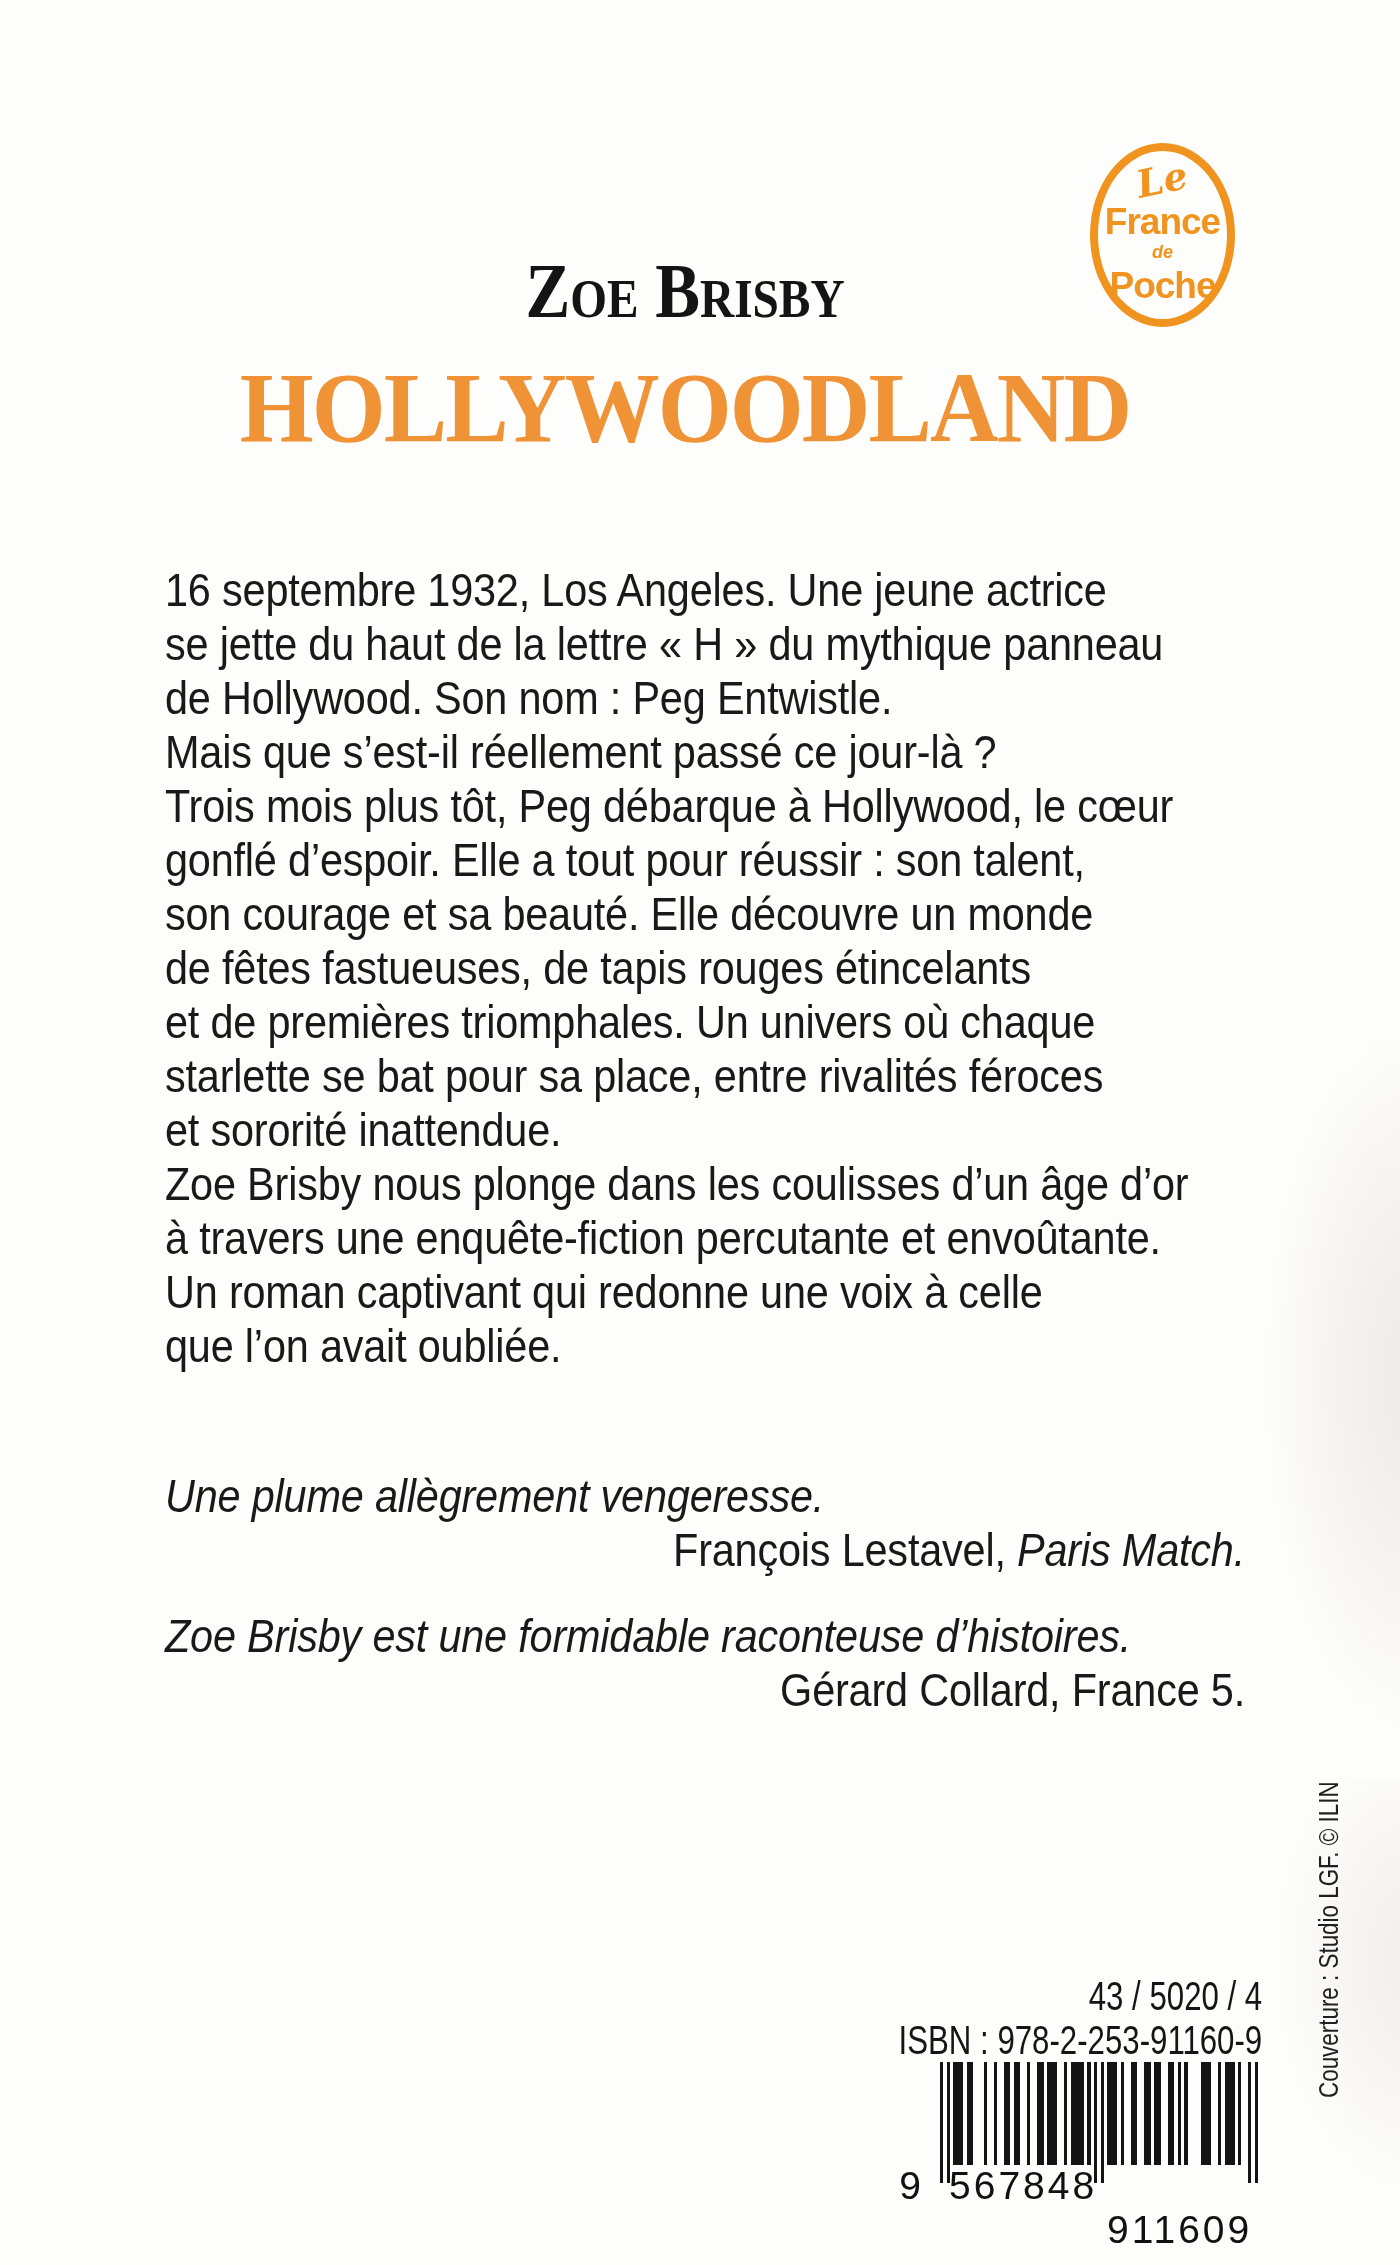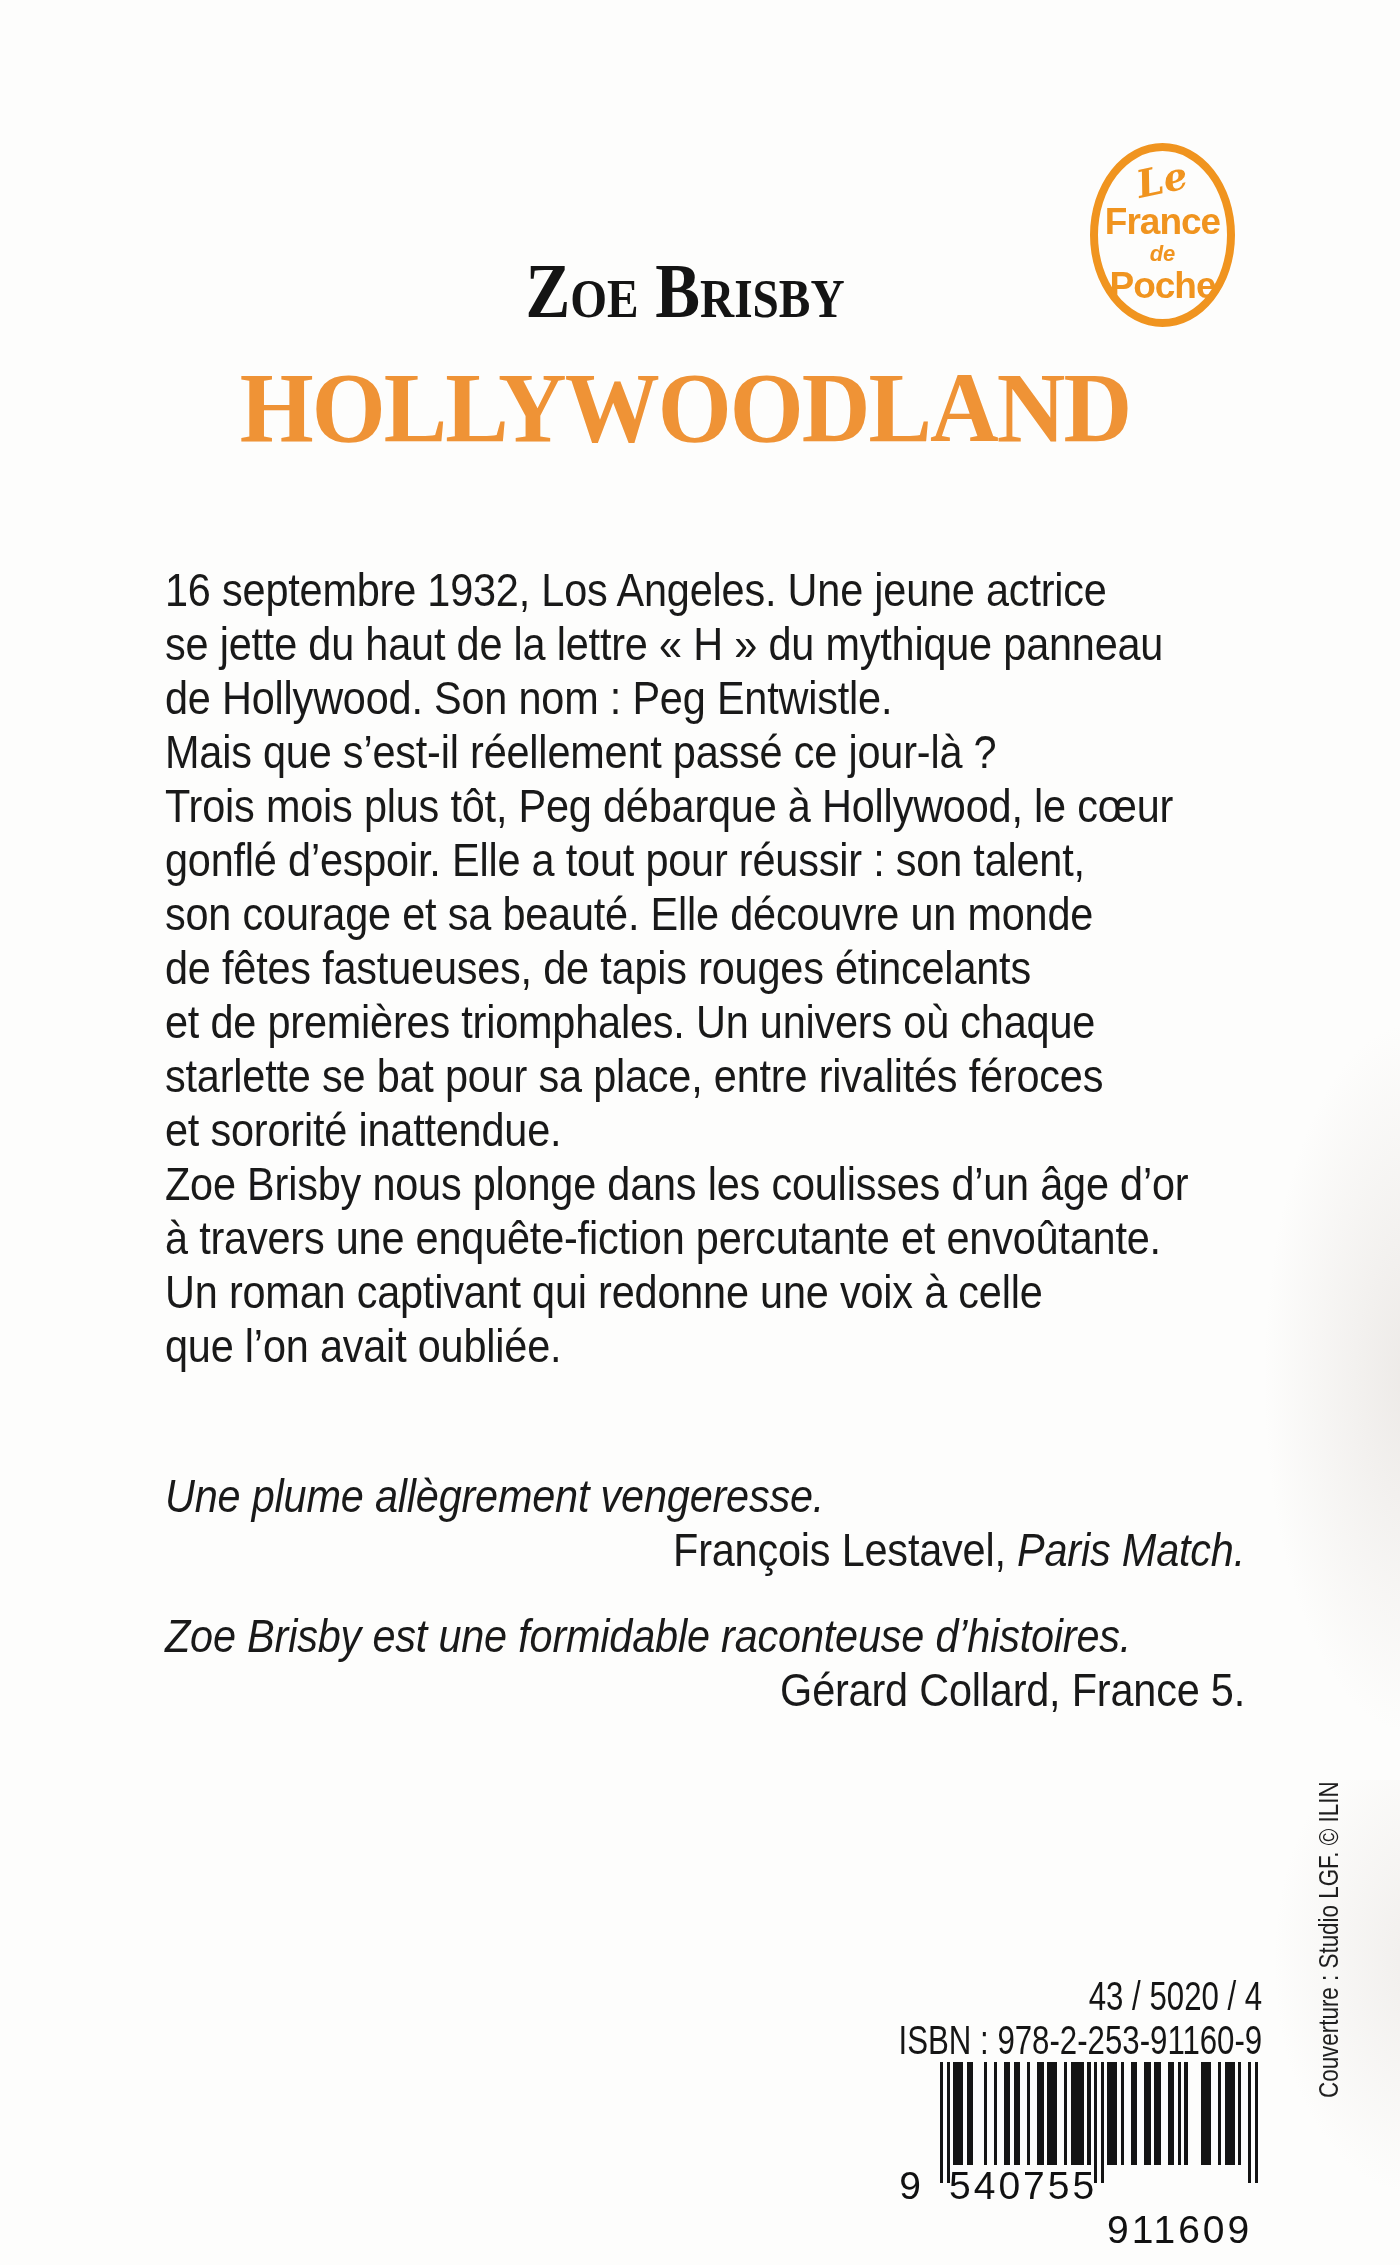--- a/index.html
+++ b/index.html
@@ -37,21 +37,21 @@
   }
   .logo-le{
     font-family:"DejaVu Serif","Liberation Serif",serif;
     font-style:italic;font-weight:bold;font-size:38px;
     transform:rotate(-12deg);height:42px;
   }
   .logo-livre,.logo-poche{
     font-weight:bold;font-size:37px;letter-spacing:-1px;height:38px;
   }
   .logo-de{
-    font-weight:bold;font-style:italic;font-size:22px;height:24px;margin-top:2px;
+    font-weight:bold;font-style:italic;font-size:18px;height:24px;margin-top:2px;
   }
 
   
   .author{
     position:absolute;left:0;top:248px;width:1370px;
     text-align:center;
     font-family:"Liberation Serif",serif;
     font-weight:bold;
     font-variant:small-caps;
     font-size:78px;line-height:86px;
@@ -192,18 +192,18 @@
         <rect x="78" y="0" width="3" height="103"></rect>
           <rect x="83" y="0" width="1" height="103"></rect>
         <rect x="85" y="0" width="3" height="103"></rect>
           <rect x="89" y="0" width="1" height="103"></rect>
         <rect x="92" y="0" width="1" height="121"></rect>
           <rect x="94" y="0" width="1" height="121"></rect>
       </g>
     </svg>
   </div>
   <div class="bc-digit bc-lead">9</div>
-  <div class="bc-digit bc-g1">540755</div>
+  <div class="bc-digit bc-g1">567848</div>
   <div class="bc-digit bc-g2">911609</div>
 
   <div class="credits">Couverture : Studio LGF. © ILIN</div>
 
 </div>
 
 </body></html>

